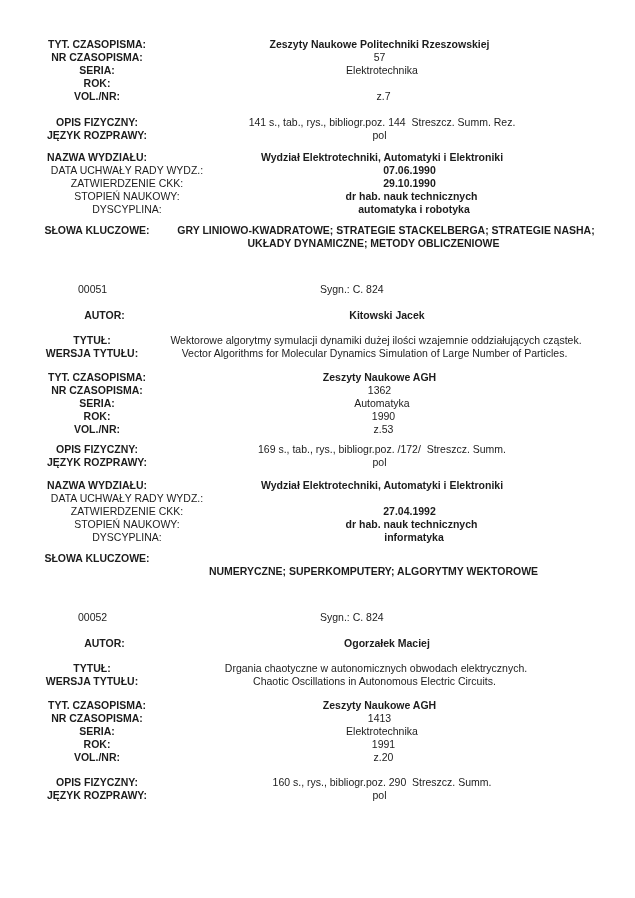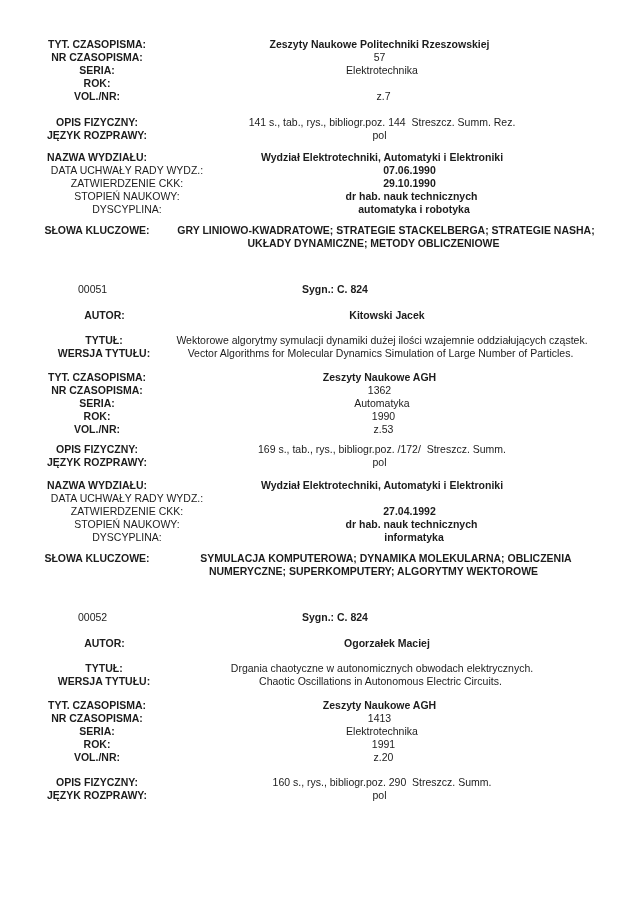--- a/index.html
+++ b/index.html
@@ -9,33 +9,33 @@
     color: #1c1c1c;
     font-family: "Liberation Sans", sans-serif;
     font-size: 10.5px;
     line-height: 13px;
     overflow: hidden;
   }
   .page { padding: 38px 28px 0 42px; }
   .row { display: flex; align-items: baseline; text-align: center; }
   .lbl { flex: 0 0 110px; white-space: pre; }
   .lbl.w-autor { flex-basis: 125px; }
-  .lbl.w-tytul { flex-basis: 100px; margin-left: 12px; }
+  .lbl.w-tytul { flex-basis: 100px; }
   .lbl.w-sub   { flex-basis: 170px; }
   .lbl.w-cont  { flex-basis: 98px; }
   .val { white-space: pre-wrap; flex: 1 1 auto; }
   .b { font-weight: bold; }
   .p3 { padding-left: 3px; }  .p4 { padding-left: 4px; }
   .p5 { padding-left: 5px; }  .p8 { padding-left: 8px; }
   .p9 { padding-left: 9px; }  .p13 { padding-left: 13px; }
   .sp7{height:7px} .sp8{height:8px} .sp9{height:9px} .sp10{height:10px}
   .sp11{height:11px} .sp12{height:12px} .sp13{height:13px} .sp33{height:33px}
   .rec-head { position: relative; height: 13px; }
   .rec-id { position: absolute; left: 0; top: 0; margin-left: 36px; }
-  .rec-sygn { position: absolute; left: 260px; top: 0; font-weight: bold; }
+  .rec-sygn { position: absolute; left: 278px; top: 0; font-weight: normal; }
 </style>
 </head>
 <body>
 
 <div class="page">
 
   <section>
     <div class="row">
       <span class="lbl b">TYT. CZASOPISMA:</span>
       <span class="val b">Zeszyty Naukowe Politechniki Rzeszowskiej</span>
@@ -181,21 +181,20 @@
     </div>
     <div class="row">
       <span class="lbl w-sub">DYSCYPLINA:</span>
       <span class="val b p9">informatyka</span>
     </div>
 
     <div class="sp8"></div>
 
     <div class="row">
       <span class="lbl b">SŁOWA KLUCZOWE:</span>
-      <span class="val b p13">SYMULACJA KOMPUTEROWA; DYNAMIKA MOLEKULARNA; OBLICZENIA</span>
     </div>
     <div class="row">
       <span class="lbl w-cont"></span>
       <span class="val b">NUMERYCZNE; SUPERKOMPUTERY; ALGORYTMY WEKTOROWE</span>
     </div>
   </section>
 
   <div class="sp33"></div>
 
   <section>

